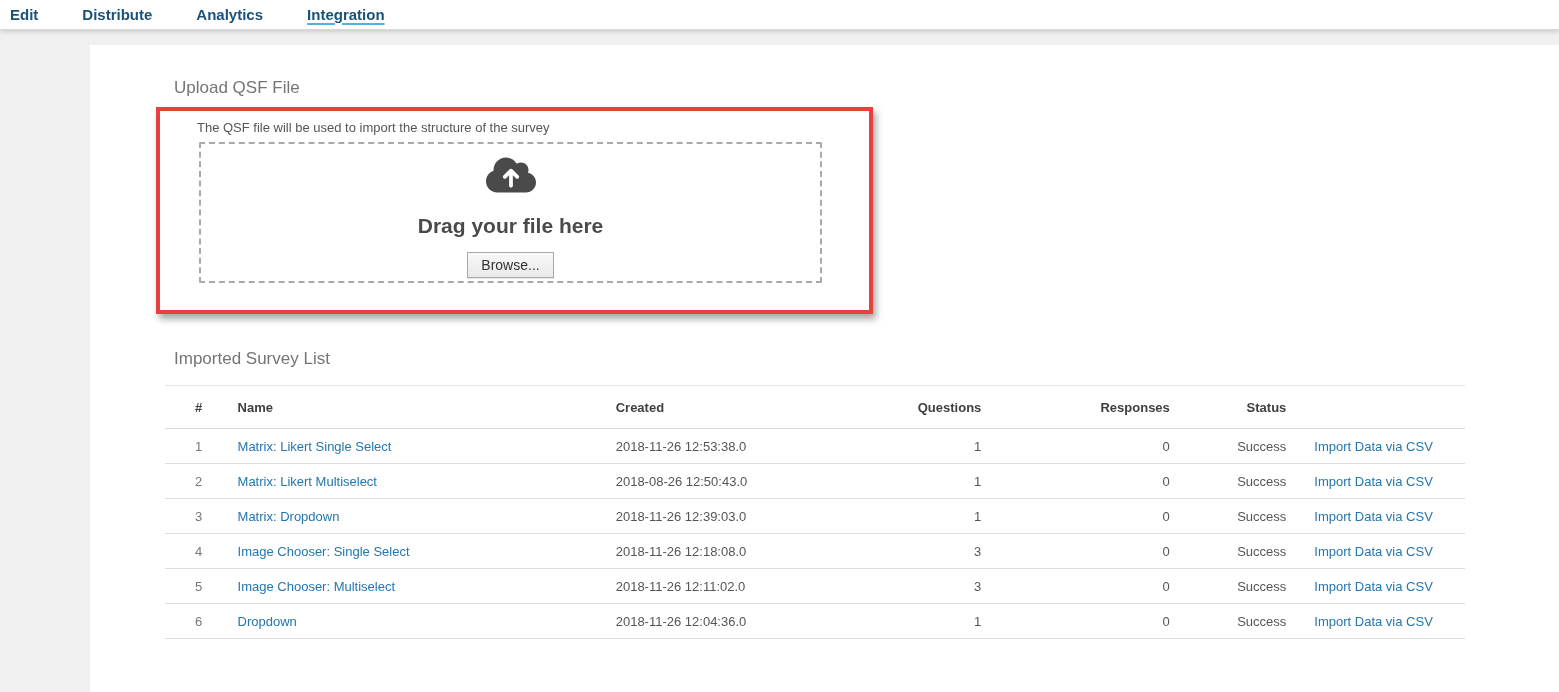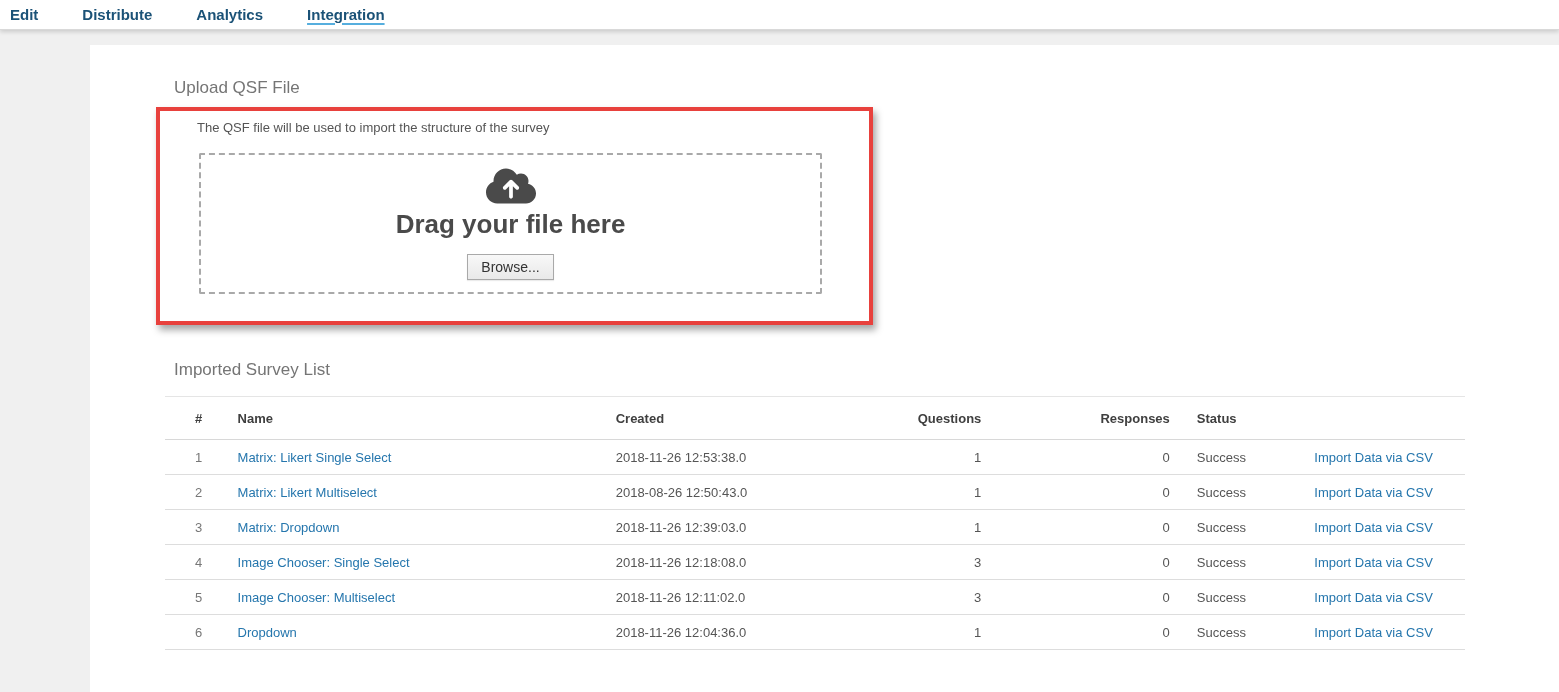--- a/index.html
+++ b/index.html
@@ -76,38 +76,38 @@
     width: 717px;
     border: 4px solid #e8413d;
     background: #fff;
     box-shadow: 3px 5px 7px rgba(0,0,0,0.35);
     padding: 9px 0 27px 0;
   }
   .upload-description {
     font-size: 13px;
     color: #555;
     margin-left: 37px;
-    margin-bottom: 18px;
+    margin-bottom: 7px;
   }
   .dropzone {
     margin-left: 39px;
     width: 623px;
     height: 141px;
     border: 2px dashed #a9a9a9;
     border-radius: 2px;
     display: flex;
     flex-direction: column;
     align-items: center;
     justify-content: flex-start;
     padding-top: 11px;
   }
   .cloud-icon { width: 52px; height: 40px; display: block; }
   .drag-label {
-    margin-top: 3px;
-    font-size: 26px;
+    margin-top: 19px;
+    font-size: 21px;
     font-weight: bold;
     color: #4a4a4a;
   }
   .browse-btn {
     margin-top: 14px;
     font-family: "Liberation Sans", sans-serif;
     font-size: 14px;
     color: #333;
     background: linear-gradient(#f8f8f8, #e9e9e9);
     border: 1px solid #a9a9a9;
@@ -142,21 +142,21 @@
     height: 35px;
     vertical-align: middle;
     border-bottom: 1px solid #dddddd;
     color: #555;
   }
   .col-num    { width: 73px;  padding-left: 30px; }
   .col-name   { width: 382px; }
   .col-created{ width: 305px; }
   .col-q      { width: 53px;  text-align: right; }
   .col-r      { width: 190px; text-align: right; }
-  .col-status { width: 117px; padding-left: 27px; }
+  .col-status { width: 117px; padding-left: 27px; text-align: right; }
   .col-action { width: 180px; padding-left: 28px; }
   td.col-num  { color: #777; }
   .link {
     color: #2576ad;
     text-decoration: none;
     cursor: pointer;
   }
 </style>
 </head>
 <body>

